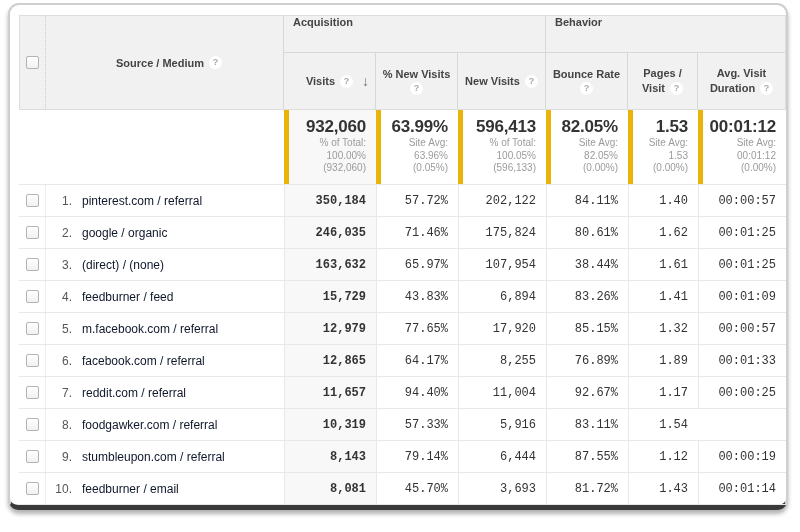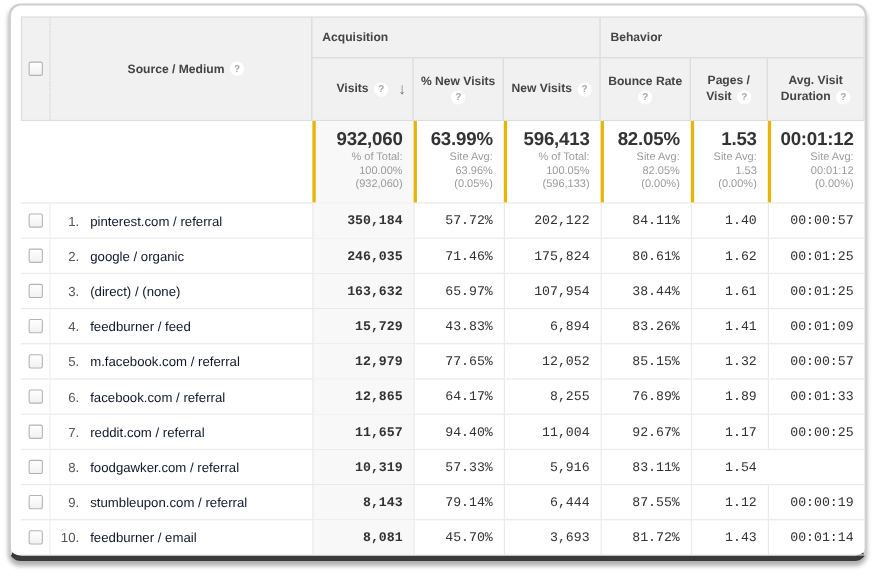--- a/index.html
+++ b/index.html
@@ -10,21 +10,21 @@
   .tbl{width:767px;color:#333;font-size:12px;}
 
   
   .thead{display:flex;background:#f1f1f1;border:1px solid #ddd;box-sizing:border-box;height:95px;}
   .h-left{width:265px;display:flex;align-items:center;box-sizing:border-box;gap:46px;}
   .hcb{width:26px;height:100%;display:flex;align-items:center;justify-content:center;
     border-right:1px dotted #ccc;box-sizing:border-box;}
   .hsrc{flex:1;display:flex;align-items:center;padding-left:24px;font-size:11px;font-weight:bold;color:#444;}
   .h-right{flex:1;display:flex;flex-direction:column;}
   .h-groups{display:flex;height:37px;border-bottom:1px solid #d7d7d7;box-sizing:border-box;}
-  .grp{display:flex;align-items:center;padding-left:9px;font-size:11px;font-weight:bold;color:#444;
+  .grp{display:flex;padding-left:9px;font-size:11px;font-weight:bold;color:#444;
     box-sizing:border-box;border-left:1px solid #d7d7d7;}
   .g-acq{width:262px;}
   .g-beh{width:240px;}
   .h-cols{display:flex;flex:1;}
   .hc{box-sizing:border-box;border-left:1px solid #d7d7d7;display:flex;flex-direction:column;
     align-items:center;justify-content:center;position:relative;font-size:11px;font-weight:bold;color:#444;
     line-height:15px;cursor:pointer;}
   .hc .hrow{display:flex;align-items:center;white-space:nowrap;}
   .hl{white-space:nowrap;}
   
@@ -37,21 +37,21 @@
   .arrow{position:absolute;right:6px;top:50%;transform:translateY(-50%);font-size:14px;
     color:#767676;font-weight:normal;}
 
   .cb{display:inline-block;width:13px;height:13px;box-sizing:border-box;border:1px solid #b3b3b3;
     border-radius:2px;background:linear-gradient(#ffffff,#f1f1f1);cursor:pointer;}
 
   
   .srow{display:flex;height:75px;border-bottom:1px solid #e8e8e8;box-sizing:border-box;}
   .s-left{width:265px;}
   .s-cells{display:flex;}
-  .scell{box-sizing:border-box;border-left:3px solid #eab308;padding:7px 10px 0 0;
+  .scell{box-sizing:border-box;border-left:5px solid #eab308;padding:7px 10px 0 0;
     display:flex;flex-direction:column;align-items:flex-end;}
   .sval{font-size:17px;font-weight:bold;color:#333;letter-spacing:-0.2px;}
   .sline{font-size:10px;color:#9b9b9b;line-height:12.5px;text-align:left;}
 
   
   .row{display:flex;height:32px;border-bottom:1px solid #e8e8e8;box-sizing:border-box;align-items:stretch;}
   .cell{box-sizing:border-box;display:flex;align-items:center;}
   .cell.c-check{width:26px;justify-content:center;}
   .cell.c-src{width:239px;border-left:1px solid #eee;}
   .num{justify-content:flex-end;padding-right:10px;border-left:1px solid #e8e8e8;color:#333;font-family:Liberation Mono, monospace;}
@@ -239,21 +239,21 @@
   <div class="row">
     <div class="cell c-check">
       <span class="cb"></span>
     </div>
     <div class="cell c-src">
       <span class="idx">5.</span>
       <a class="lnk">m.facebook.com / referral</a>
     </div>
     <div class="cell num c-visits sorted v-bold">12,979</div>
     <div class="cell num c-pnew">77.65%</div>
-    <div class="cell num c-nvis">12,052</div>
+    <div class="cell num c-nvis">17,920</div>
     <div class="cell num c-bounce">85.15%</div>
     <div class="cell num c-pages">1.32</div>
     <div class="cell num c-dur">00:00:57</div>
   </div>
 
   <div class="row">
     <div class="cell c-check">
       <span class="cb"></span>
     </div>
     <div class="cell c-src">

